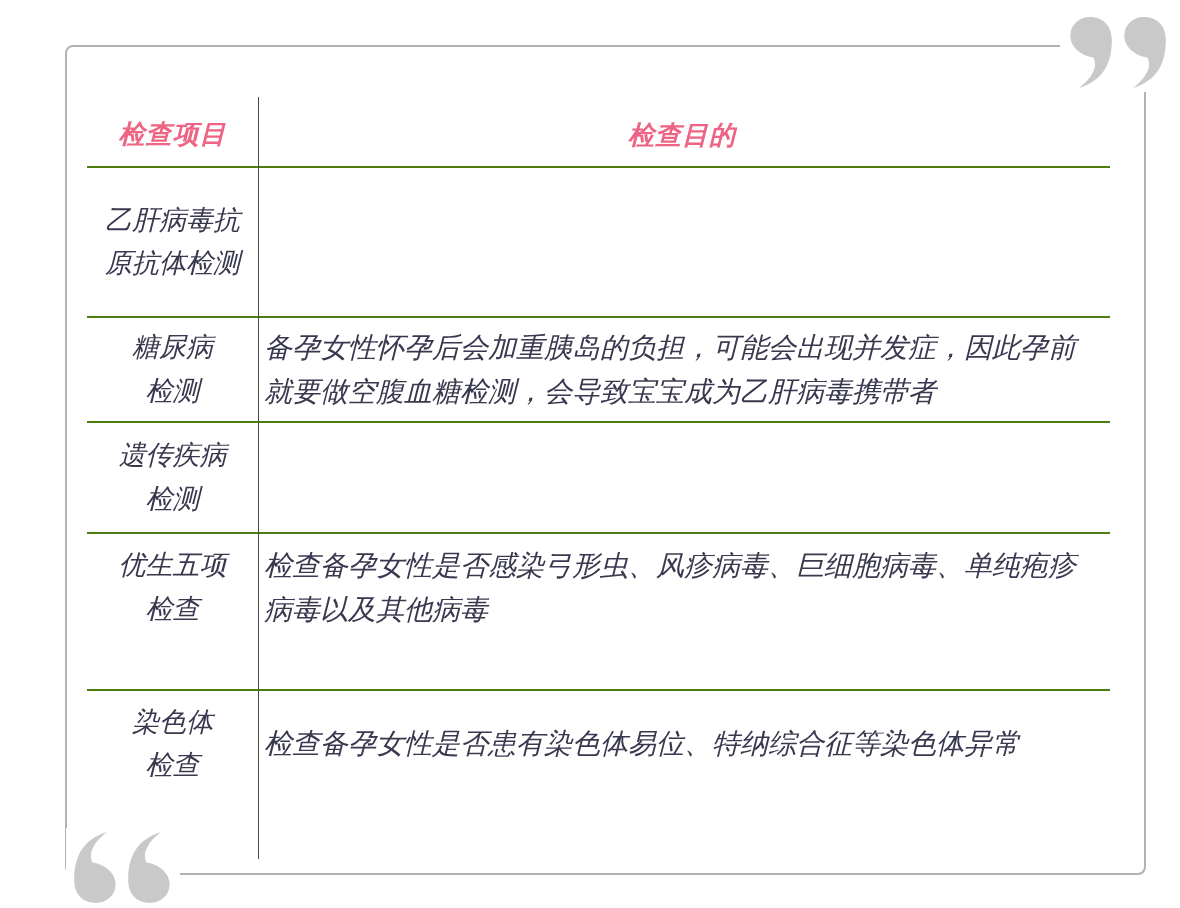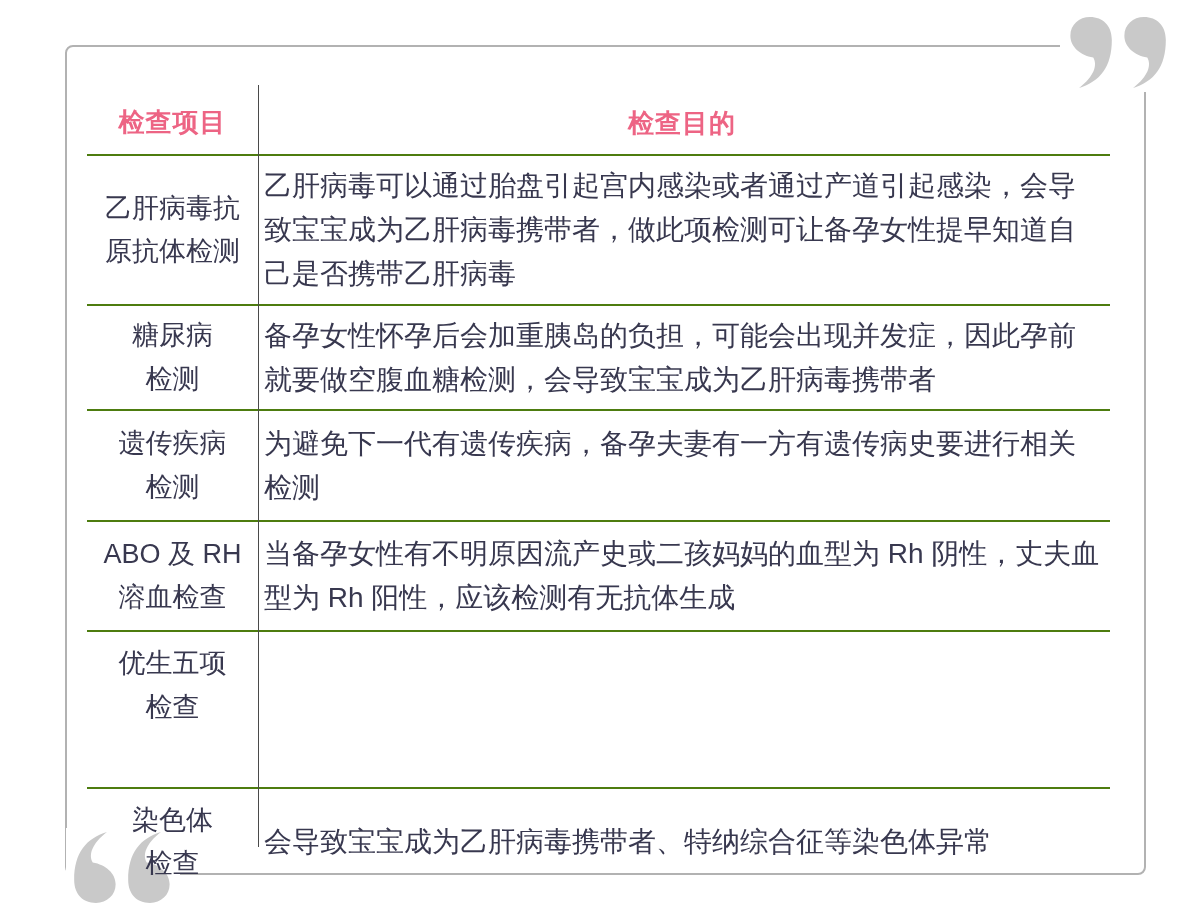--- a/index.html
+++ b/index.html
@@ -12,22 +12,23 @@
     position:absolute;left:65px;top:45px;width:1081px;height:830px;
     border:2px solid #b2b2b2;border-radius:8px;box-sizing:border-box;
   }
   
   .quote{position:absolute;display:flex;gap:6px;background:#ffffff;padding:4px 6px;}
   .quote svg{display:block;}
   .quote-close{left:1060px;top:12px;}
   .quote-open{left:66px;top:828px;transform:rotate(180deg);}
   
   .table{
-    position:absolute;left:87px;top:92px;width:1023px;
+    position:absolute;left:87px;top:104px;width:1023px;
     color:#38384f;
+    font-style:italic;
   }
   .divider{
     position:absolute;left:171px;top:-7px;width:1px;height:762px;
     background:#4a4a4a;
   }
   .row{display:flex;box-sizing:border-box;}
   .row + .row{border-top:2px solid #4d7c0f;}
   .thead{height:62px;}
   .r1{height:150px;}
   .r2{height:105px;}
@@ -79,46 +80,40 @@
     <div class="divider"></div>
 
     <div class="row thead">
       <div class="cell-l header">检查项目</div>
       <div class="cell-r header">检查目的</div>
     </div>
 
     <div class="row r1">
       <div class="cell-l">乙肝病毒抗
 原抗体检测</div>
-      <div class="cell-r">乙肝病毒可以通过胎盘引起宫内感染或者通过产道引起感染，会导致宝宝成为乙肝病毒携带者，做此项检测可让备孕女性提早知道自己是否携带乙肝病毒</div>
     </div>
 
     <div class="row r2">
       <div class="cell-l">糖尿病
 检测</div>
       <div class="cell-r">备孕女性怀孕后会加重胰岛的负担，可能会出现并发症，因此孕前就要做空腹血糖检测，会导致宝宝成为乙肝病毒携带者</div>
     </div>
 
     <div class="row r3">
       <div class="cell-l">遗传疾病
 检测</div>
-      <div class="cell-r">为避免下一代有遗传疾病，备孕夫妻有一方有遗传病史要进行相关检测</div>
     </div>
 
-    <div class="row r4">
-      <div class="cell-l">ABO 及 RH
-溶血检查</div>
-      <div class="cell-r">当备孕女性有不明原因流产史或二孩妈妈的血型为 Rh 阴性，丈夫血型为 Rh 阳性，应该检测有无抗体生成</div>
-    </div>
 
     <div class="row r5">
       <div class="cell-l">优生五项
 检查</div>
+      <div class="cell-r">检查备孕女性是否感染弓形虫、风疹病毒、巨细胞病毒、单纯疱疹病毒以及其他病毒</div>
     </div>
 
     <div class="row r6">
       <div class="cell-l">染色体
 检查</div>
-      <div class="cell-r">会导致宝宝成为乙肝病毒携带者、特纳综合征等染色体异常</div>
+      <div class="cell-r">检查备孕女性是否患有染色体易位、特纳综合征等染色体异常</div>
     </div>
   </div>
 
 </div>
 
 </body></html>

